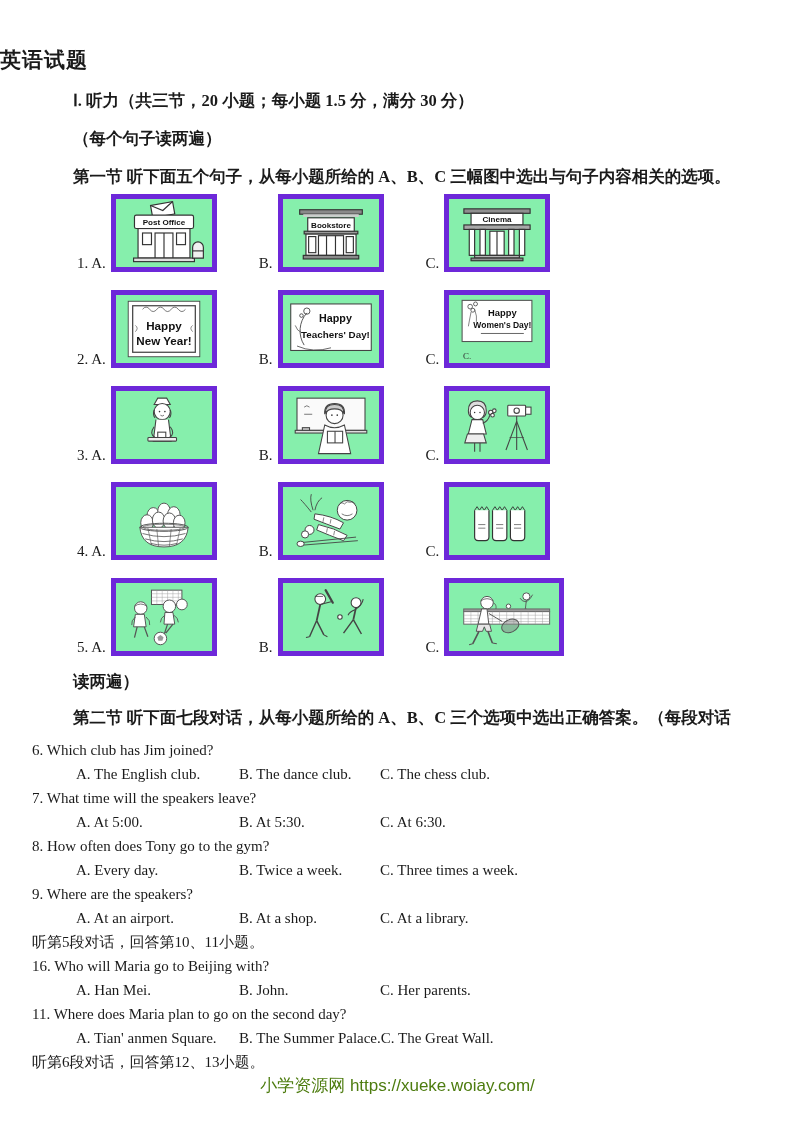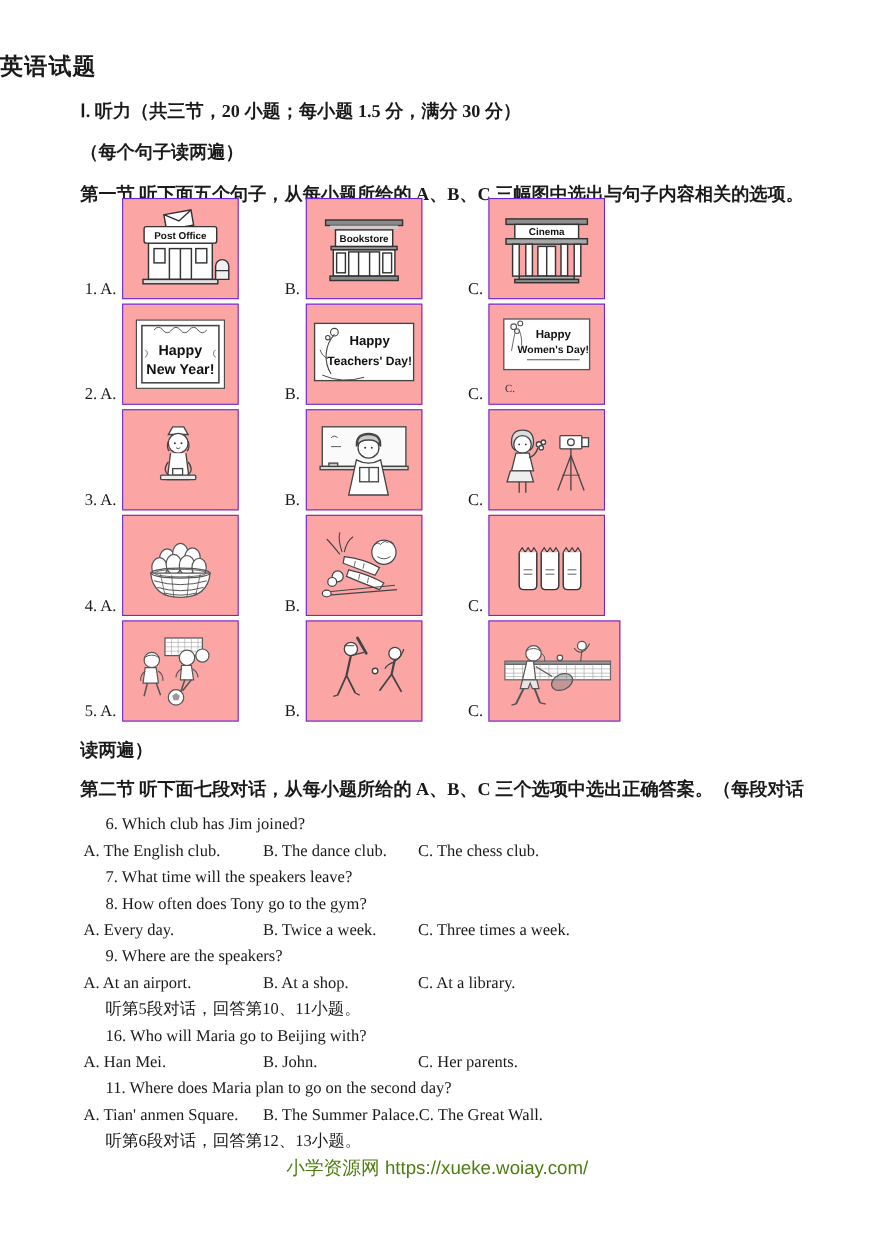--- a/index.html
+++ b/index.html
@@ -10,28 +10,28 @@
   .title { margin:0; padding-top:46px; text-align:left; font-size:21px; font-weight:700; letter-spacing:1px; }
   .hline { margin:16px 4px 0 73px; font-size:16.5px; font-weight:700; line-height:22px; }
   .p2line1 { margin-top:14px; }
   .p2line2 { margin-top:15px; }
   
   .pic-row { display:flex; align-items:flex-end; margin:16px 0 0 77px; height:80px; }
   .pic-row.first { margin-top:4px; }
   .pic-cell { display:flex; align-items:flex-end; }
   .pic-cell + .pic-cell { margin-left:42px; }
   .pic-label { font-size:15px; line-height:17px; margin-right:5px; white-space:nowrap; }
-  .pic-box { width:106px; height:92px; border:1px solid #6d28d9; background:#fca5a5; box-sizing:border-box; }
+  .pic-box { width:106px; height:78px; border:5px solid #6d28d9; background:#86efac; box-sizing:border-box; }
   .pic-box.wide { width:120px; }
   .pic-box svg { display:block; width:100%; height:100%; }
   svg text { font-family:"Liberation Sans", sans-serif; font-weight:700; fill:#111; }
   svg text.serif-text { font-family:"Liberation Serif", serif; font-weight:400; fill:#333; }
   
   .qwrap { margin-top:9px; }
-  .qline { margin:0 0 0 96px; font-size:15px; line-height:24px; }
+  .qline { margin:0 0 0 32px; font-size:15px; line-height:24px; }
   .opt-line { margin-left:76px; }
   .opt { display:inline-block; }
   .opt-a { min-width:163px; }
   .opt-b { min-width:141px; }
   .footer { margin-top:2px; text-align:center; font-family:"Liberation Sans", sans-serif; font-size:17px; line-height:20px; color:#4d7c0f; }
 </style>
 </head>
 <body>
 
 <div class="page">
@@ -366,20 +366,21 @@
   </div>
 
   <p class="hline p2line2">读两遍）</p>
   <p class="hline p2line1">第二节 听下面七段对话，从每小题所给的 A、B、C 三个选项中选出正确答案。（每段对话</p>
 
   <div class="qwrap">
     <p class="qline">6. Which club has Jim joined?</p>
     <p class="qline opt-line"><span class="opt opt-a">A. The English club.</span><span class="opt opt-b">B. The dance club.</span><span class="opt">C. The chess club.</span></p>
 
     <p class="qline">7. What time will the speakers leave?</p>
+    <p class="qline opt-line"><span class="opt opt-a">A. At 5:00.</span><span class="opt opt-b">B. At 5:30.</span><span class="opt">C. At 6:30.</span></p>
 
     <p class="qline">8. How often does Tony go to the gym?</p>
     <p class="qline opt-line"><span class="opt opt-a">A. Every day.</span><span class="opt opt-b">B. Twice a week.</span><span class="opt">C. Three times a week.</span></p>
 
     <p class="qline">9. Where are the speakers?</p>
     <p class="qline opt-line"><span class="opt opt-a">A. At an airport.</span><span class="opt opt-b">B. At a shop.</span><span class="opt">C. At a library.</span></p>
 
     <p class="qline">听第5段对话，回答第10、11小题。</p>
 
     <p class="qline">16. Who will Maria go to Beijing with?</p>

